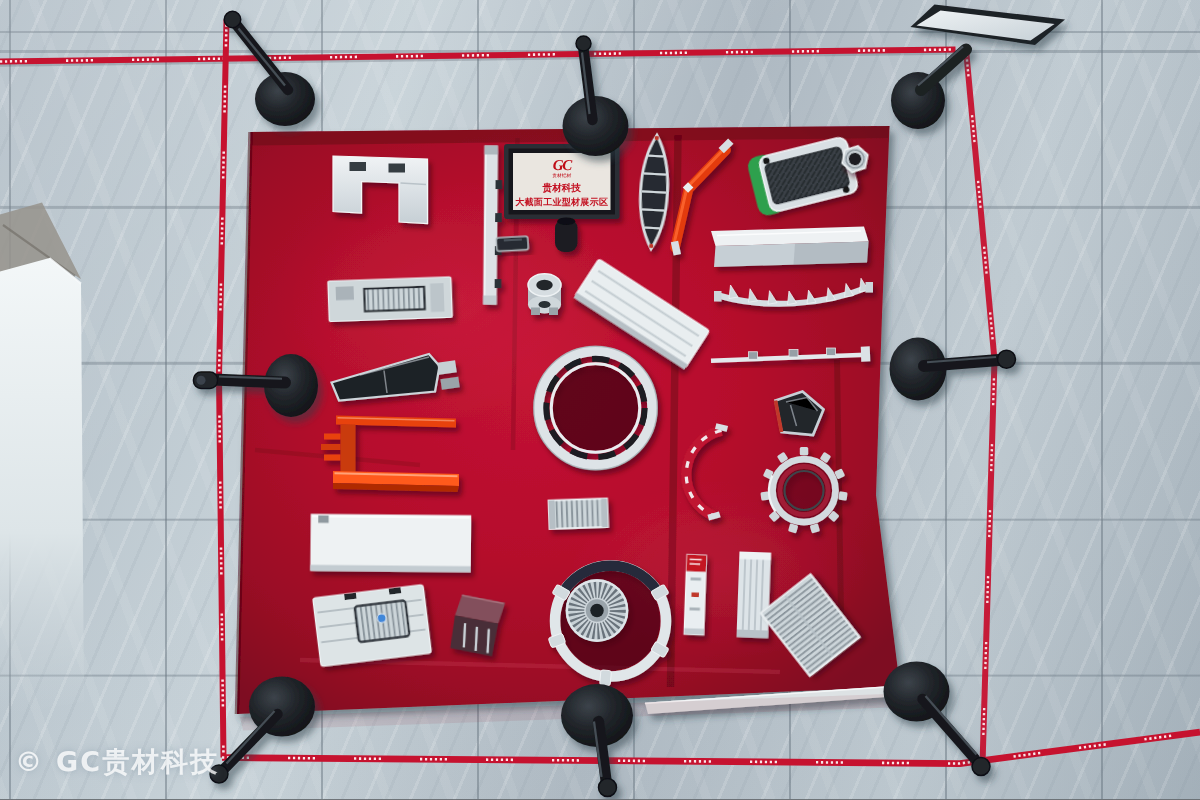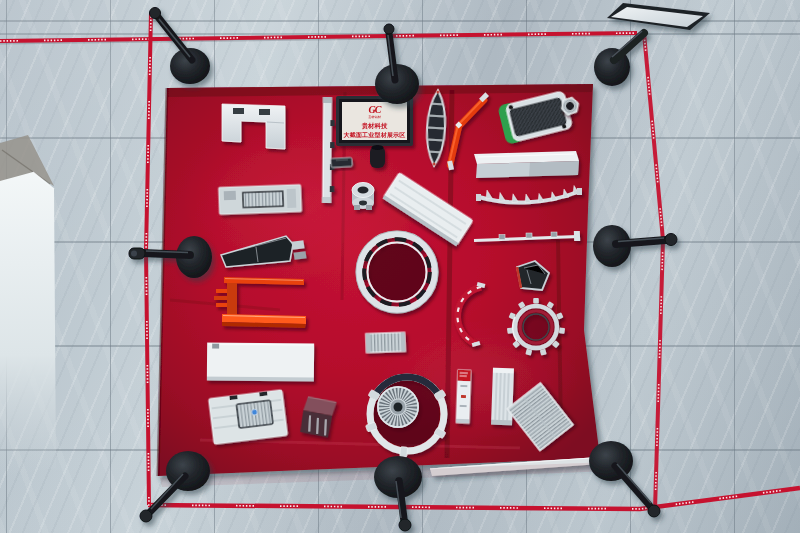--- a/index.html
+++ b/index.html
@@ -417,13 +417,14 @@
       <g filter="url(#dsFloor)">
         <ellipse cx="194" cy="257" rx="18" ry="21" fill="url(#baseGrad)"></ellipse>
         <path d="M190,255 L142,253" stroke="#16191d" stroke-width="8" stroke-linecap="round"></path>
         <path d="M188,252.5 L146,251" stroke="#454d55" stroke-width="1.5"></path>
         <rect x="129" y="248" width="16" height="11" rx="5" fill="#23272c" stroke="#0e1013" stroke-width="1"></rect>
         <circle cx="134" cy="253.5" r="3" fill="#3b434b"></circle>
       </g>
     </g>
   </svg>
 
+  <div class="watermark">© GC贵材科技</div>
 </div>
 
 </body></html>

